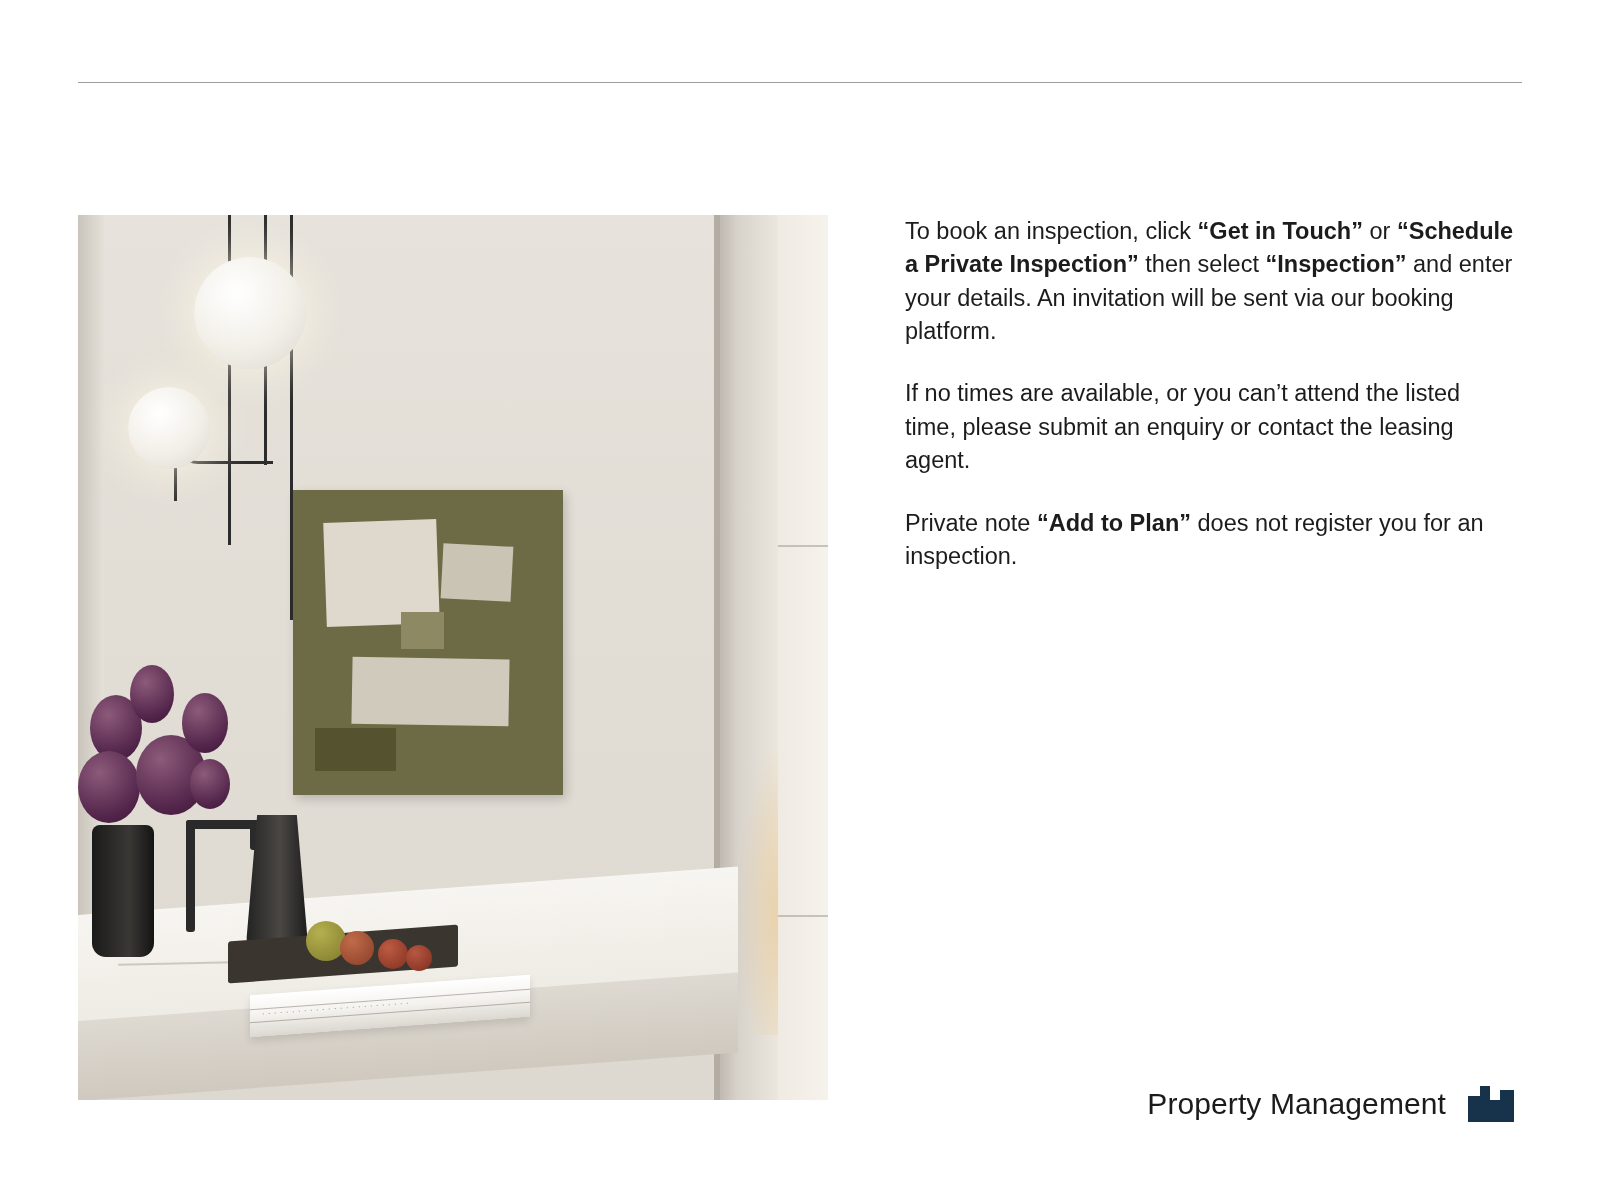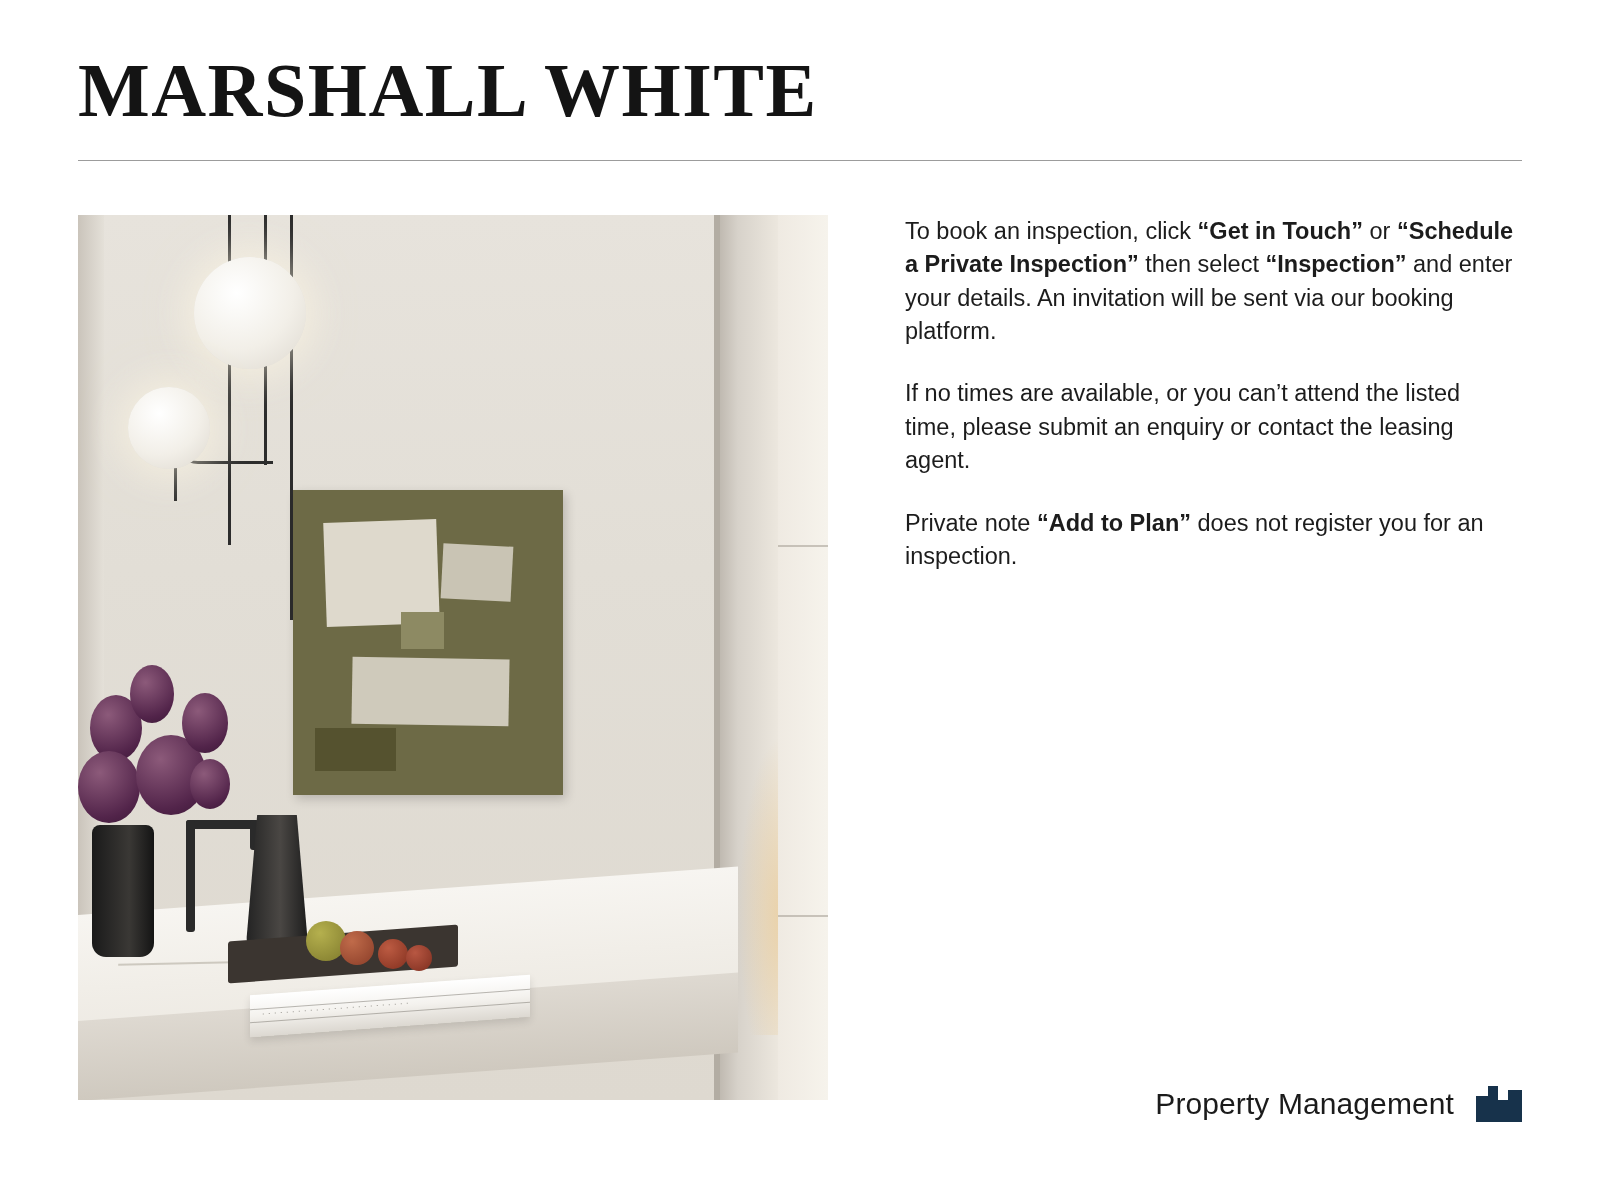--- a/index.html
+++ b/index.html
@@ -226,21 +226,21 @@
     line-height: 1.42;
     color: #1c1c1c;
     margin: 0 0 29px 0;
   }
   .para:last-of-type { margin-bottom: 0; }
   .para b { font-weight: 700; }
 
   
   .footer {
     position: absolute;
-    right: 78px;
+    right: 86px;
     bottom: 78px;
     display: flex;
     align-items: center;
     gap: 22px;
   }
   .footer-label {
     font-size: 30px;
     color: #1b1b1b;
     letter-spacing: 0.1px;
     white-space: nowrap;
@@ -255,21 +255,20 @@
     background: #17324b;
     display: block;
   }
 </style>
 </head>
 <body>
 
 <div class="page">
 
   <div class="brand-wrap">
-    <div class="brand">MARSHALL WHITE</div>
     <div class="rule"></div>
   </div>
 
   <div class="photo">
     <div class="photo-inner"></div>
     <div class="wall-left-edge"></div>
     <div class="door-recess"></div>
     <div class="door-edge"></div>
     <div class="door-warm"></div>
     <div class="cab"></div>

